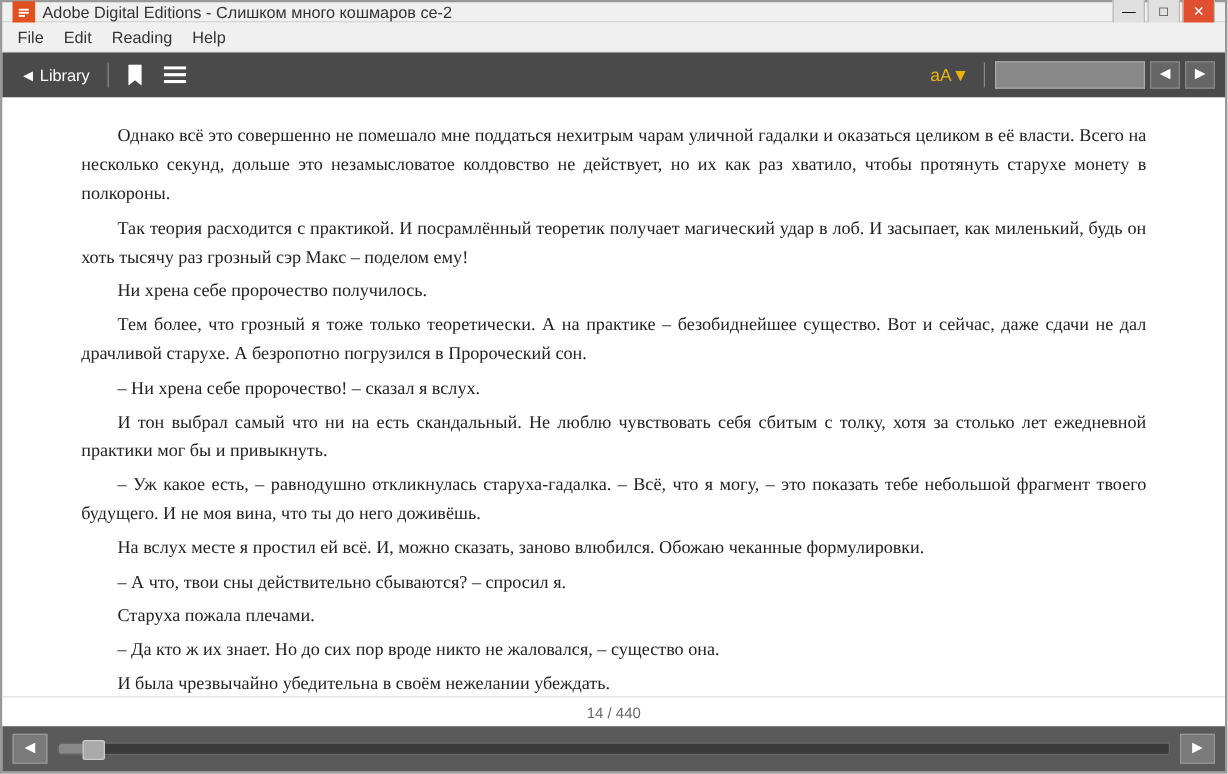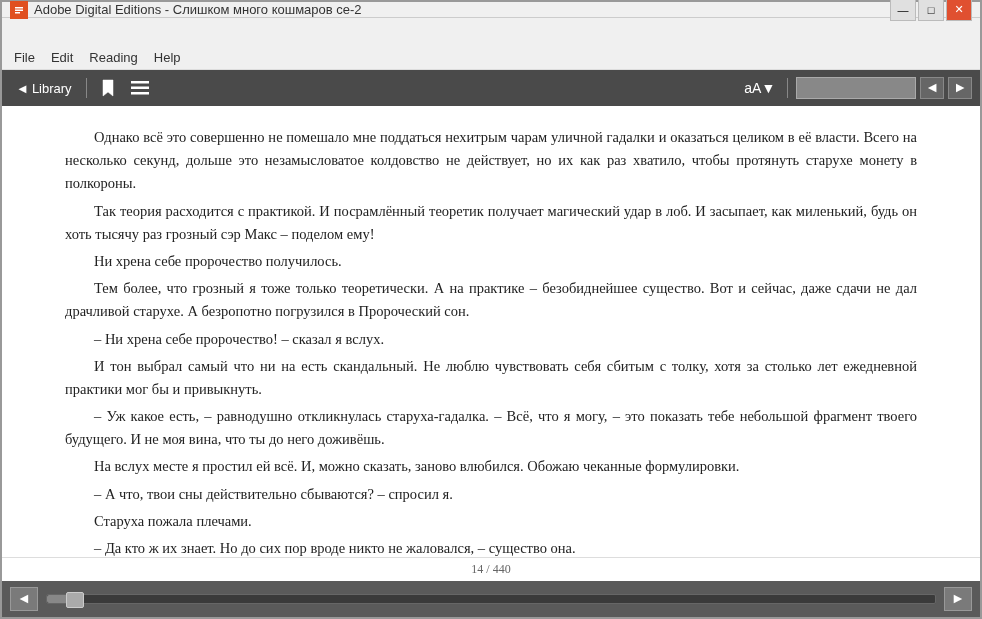--- a/index.html
+++ b/index.html
@@ -71,21 +71,20 @@
 
     
     .menu-bar {
       background: #f0f0f0;
       height: 24px;
       display: flex;
       align-items: center;
       padding: 0 4px;
       border-bottom: 1px solid #ddd;
       flex-shrink: 0;
-      margin-top: 28px;
     }
 
     .menu-item {
       padding: 2px 8px;
       font-size: 13px;
       font-family: 'Segoe UI', Arial, sans-serif;
       cursor: pointer;
       color: #333;
     }
 
@@ -123,21 +122,21 @@
       font-size: 16px;
       cursor: pointer;
       padding: 2px 6px;
       display: flex;
       align-items: center;
     }
 
     .toolbar-spacer { flex: 1; }
 
     .font-size-btn {
-      color: #ffffff;
+      color: #eab308;
       font-size: 14px;
       font-family: Arial, sans-serif;
       cursor: pointer;
       padding: 2px 4px;
       display: flex;
       align-items: center;
     }
 
     .toolbar-separator2 {
       width: 1px;
@@ -199,21 +198,21 @@
     
     .page-indicator {
       height: 24px;
       background: white;
       border-top: 1px solid #ddd;
       display: flex;
       align-items: center;
       justify-content: center;
       font-size: 12px;
       color: #666;
-      font-family: Liberation Serif, serif;
+      font-family: Liberation Sans, sans-serif;
       flex-shrink: 0;
     }
 
     
     .bottom-bar {
       background: #5a5a5a;
       height: 36px;
       display: flex;
       align-items: center;
       padding: 0 8px;

